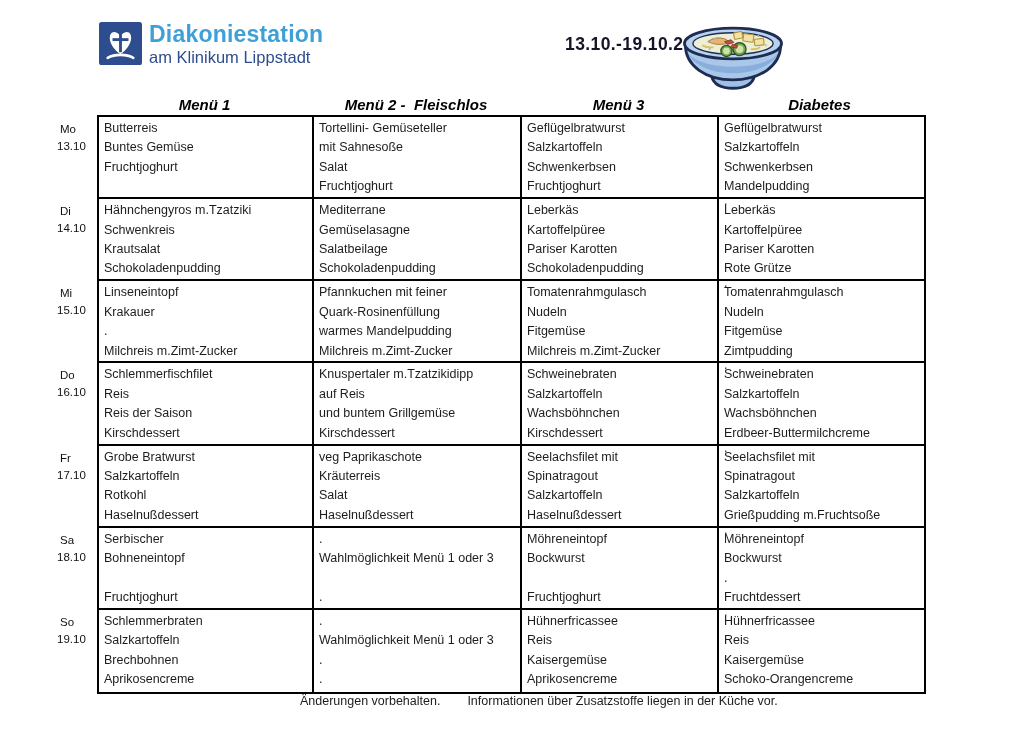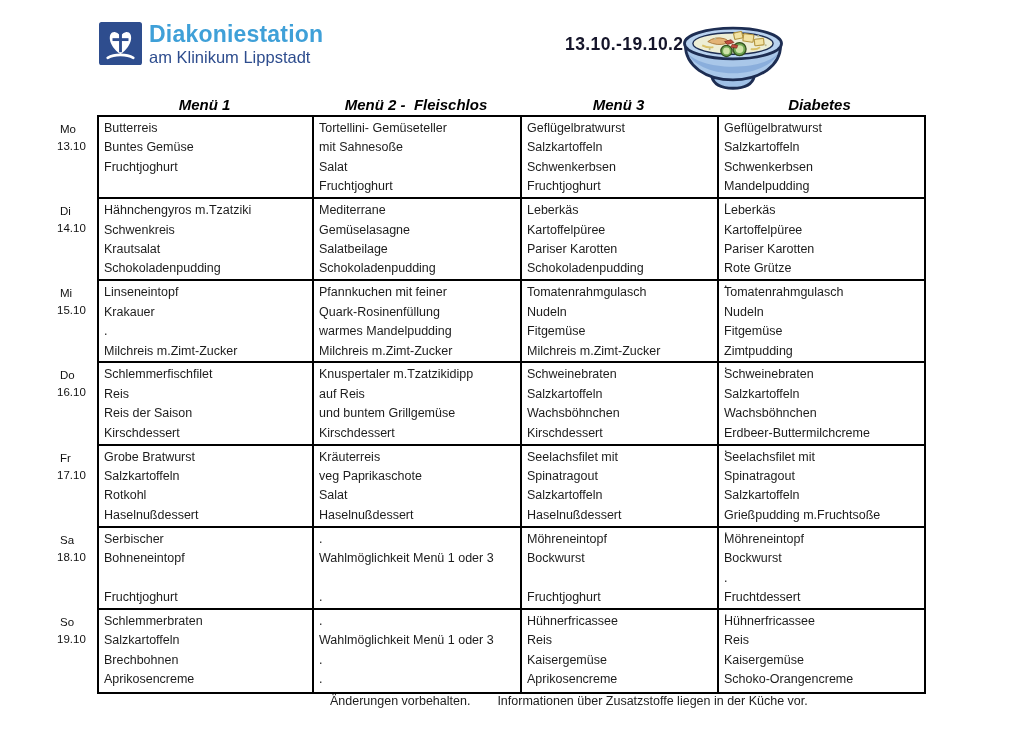--- a/index.html
+++ b/index.html
@@ -38,21 +38,21 @@
   .trow{display:grid;grid-template-columns:215px 208px 197px 205px;height:82.15px;
         border-bottom:2px solid #000;box-sizing:border-box;}
   .trow:last-child{border-bottom:none;}
   .cell{border-right:2px solid #000;box-sizing:border-box;position:relative;
         padding:2px 3px 0 5px;overflow:hidden;}
   .cell:last-child{border-right:none;}
   .line{font-size:12.5px;line-height:19.4px;white-space:nowrap;color:#1c1c1c;}
   .lead-dot{position:absolute;top:-4px;left:5px;font-size:12.5px;line-height:12px;color:#1c1c1c;}
 
   
-  .footer{position:absolute;left:330px;top:694px;display:flex;gap:27px;
+  .footer{position:absolute;left:300px;top:694px;display:flex;gap:27px;
           font-size:12.5px;color:#1c1c1c;white-space:nowrap;}
 </style>
 </head>
 <body>
 
 <div class="page">
 
   <div class="logo">
     <svg class="logo-mark" viewBox="0 0 42 42">
       <rect width="42" height="42" rx="2.5" fill="#2e4d8e"></rect>
@@ -239,22 +239,22 @@
         </div>
       </div>
       <div class="trow">
         <div class="cell">
           <div class="line">Grobe Bratwurst</div>
           <div class="line">Salzkartoffeln</div>
           <div class="line">Rotkohl</div>
           <div class="line">Haselnußdessert</div>
         </div>
         <div class="cell">
+          <div class="line">veg Paprikaschote</div>
           <div class="line">Kräuterreis</div>
-          <div class="line">veg Paprikaschote</div>
           <div class="line">Salat</div>
           <div class="line">Haselnußdessert</div>
         </div>
         <div class="cell">
           <div class="line">Seelachsfilet mit</div>
           <div class="line">Spinatragout</div>
           <div class="line">Salzkartoffeln</div>
           <div class="line">Haselnußdessert</div>
         </div>
         <div class="cell">

